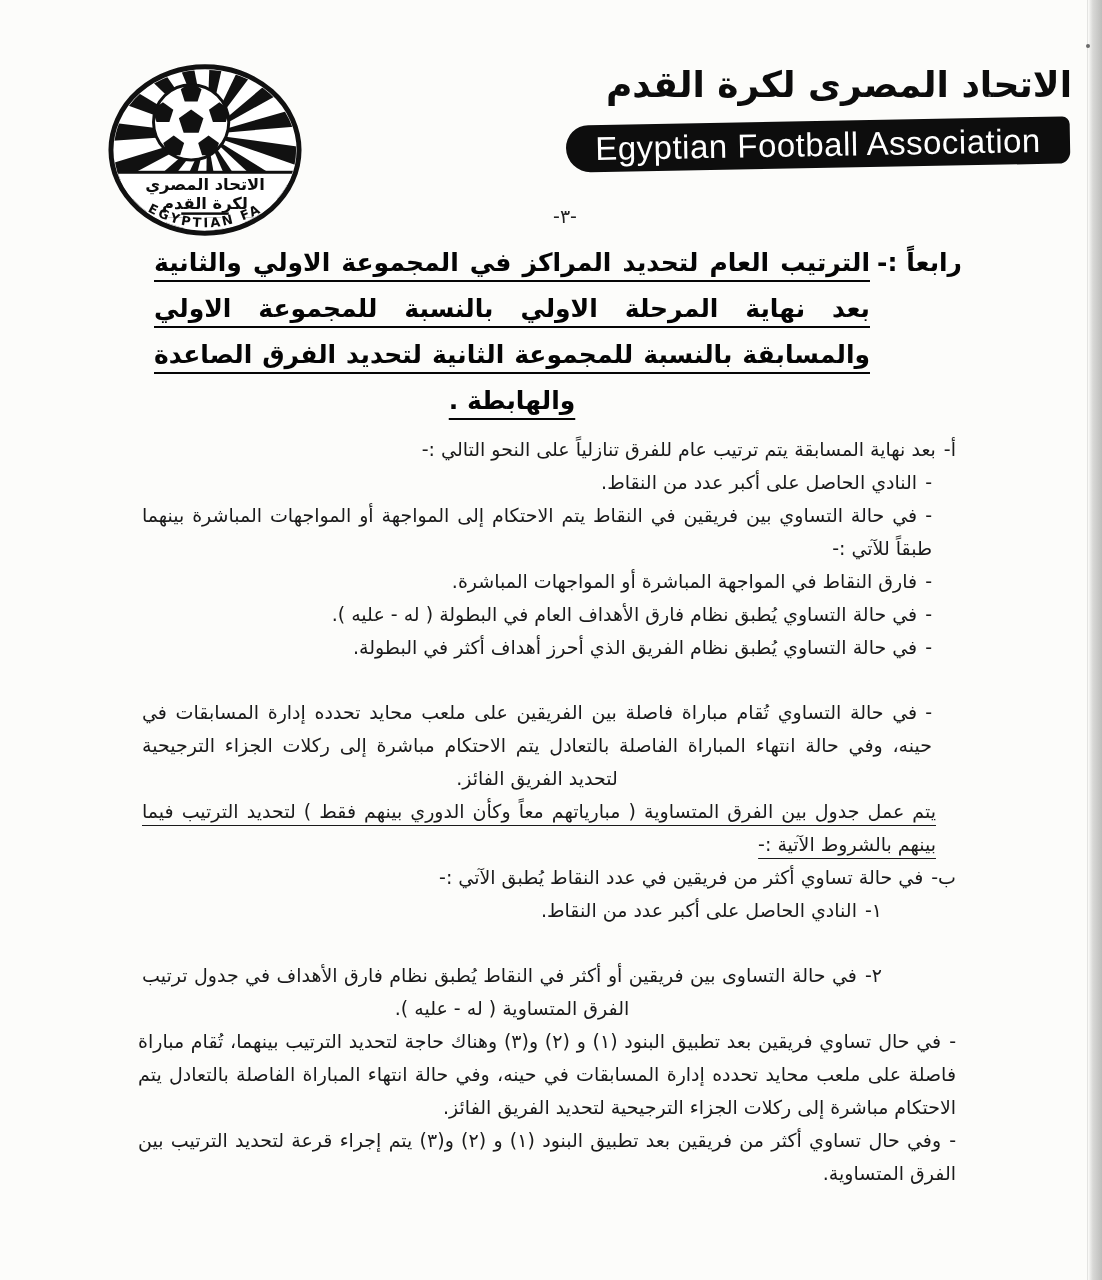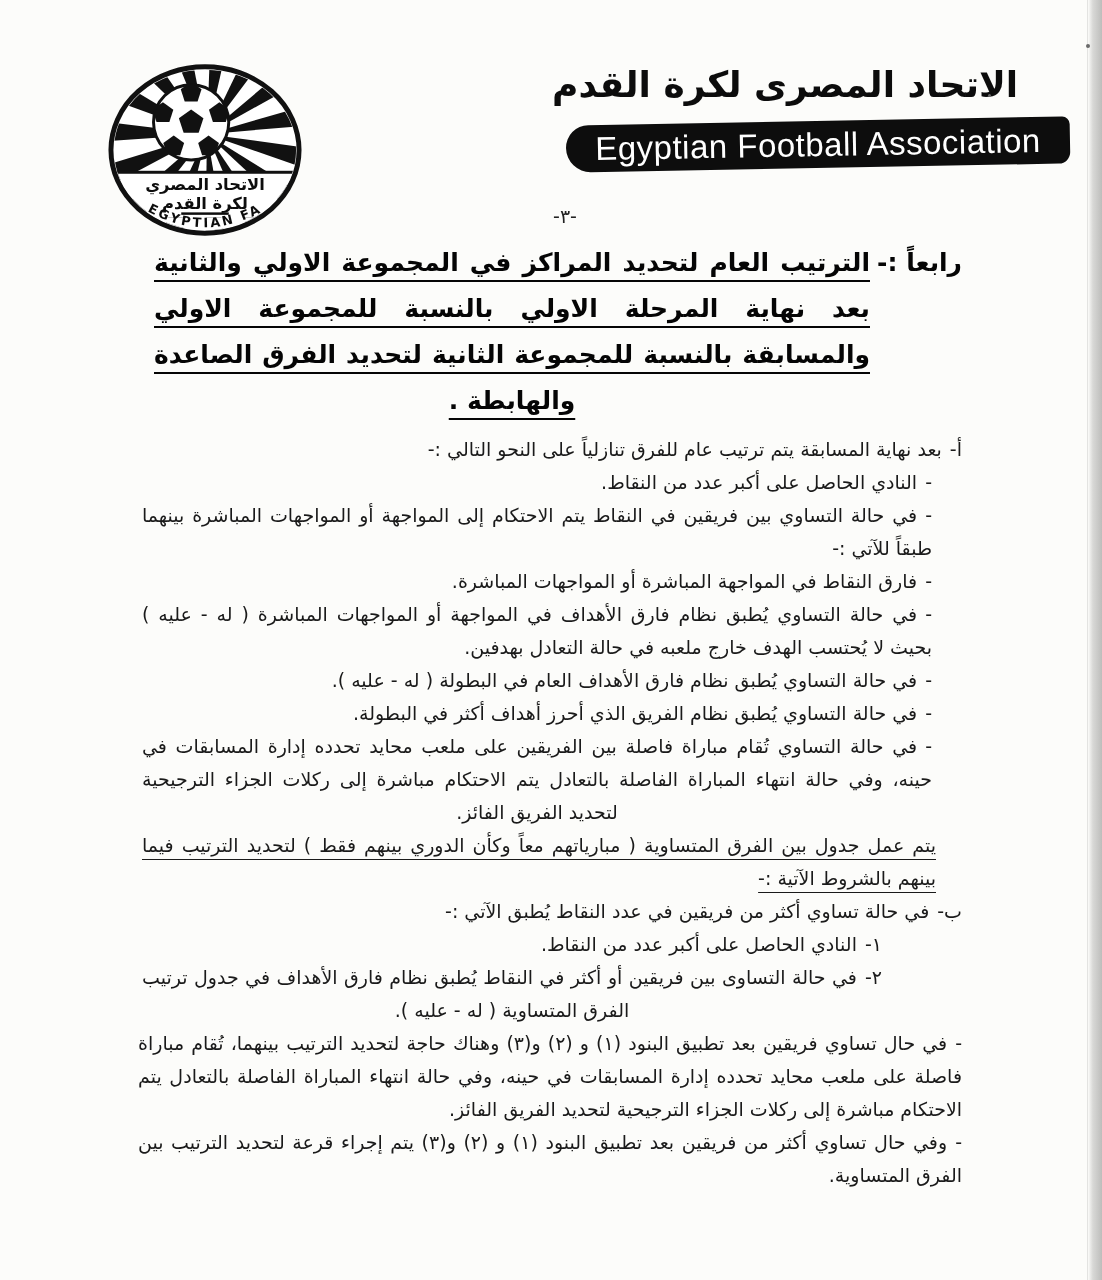--- a/index.html
+++ b/index.html
@@ -12,21 +12,21 @@
   .scan-edge{position:absolute;top:0;right:0;bottom:0;width:14px;
     background:linear-gradient(to right,rgba(190,190,190,0) 0%,#d8d8d6 35%,#bdbdbb 100%);
     border-left:1px solid #e3e3e1;}
   .speck{position:absolute;background:#6a6a6a;border-radius:50%;}
   .speck.s1{left:1086px;top:44px;width:4px;height:4px;}
   .speck.s2{left:988px;top:94px;width:3px;height:3px;}
   
   .logo{position:absolute;left:106px;top:62px;width:198px;height:176px;}
   .org-title{
     position:absolute;left:552px;top:64px;width:520px;
-    direction:rtl;text-align:left;font-weight:bold;font-size:36px;
+    direction:rtl;text-align:right;font-weight:bold;font-size:36px;
     color:#0c0c0c;letter-spacing:0;
   }
   .banner{
     position:absolute;left:566px;top:121px;width:504px;height:47px;
     background:#0d0d0d;border-radius:24px 8px 12px 26px;
     transform:rotate(-1.05deg);transform-origin:center;
     display:flex;align-items:center;justify-content:center;
   }
   .banner span{
     color:#ffffff;font-family:"Liberation Sans","DejaVu Sans",sans-serif;
@@ -46,28 +46,28 @@
     display:flex;font-weight:bold;font-size:25px;line-height:46px;
     color:#050505;margin-bottom:9px;
   }
   .heading .hmark{flex:0 0 92px;white-space:nowrap;text-align:right;}
   .heading .htext{
     flex:1;text-align:justify;text-align-last:center;
     text-decoration:underline;text-underline-offset:9px;text-decoration-thickness:2px;margin-left:16px;
   }
   .p{text-align:justify;text-align-last:right;}
   .p .mk{margin-left:8px;}
-  .lvl1{margin-right:0;}
+  .lvl1{margin-right:6px;}
   .lvl2{margin-right:30px;margin-left:4px;}
   .num{margin-right:80px;margin-left:4px;}
   .und{
     margin-right:26px;margin-left:4px;
     text-decoration:underline;text-underline-offset:7px;
   }
-  .clast{text-align-last:center;}
+  .clast{text-align-last:center;margin-top:32px;}
 </style>
 </head>
 <body>
 
 <div class="page">
 
   <svg class="logo" viewBox="0 0 200 176" xmlns="http://www.w3.org/2000/svg">
     <defs>
       <clipPath id="lc">
           <ellipse cx="100" cy="88" rx="92" ry="81"></ellipse>
@@ -142,23 +142,20 @@
     </div>
 
     <div class="p lvl2">
       <span class="mk">-</span><span>في حالة التساوي بين فريقين في النقاط يتم الاحتكام إلى المواجهة أو المواجهات المباشرة بينهما طبقاً للآتي :-</span>
     </div>
 
     <div class="p lvl2">
       <span class="mk">-</span><span>فارق النقاط في المواجهة المباشرة أو المواجهات المباشرة.</span>
     </div>
 
-    <div class="p lvl2">
-      <span class="mk">-</span><span>في حالة التساوي يُطبق نظام فارق الأهداف في المواجهة أو المواجهات المباشرة ( له - عليه ) بحيث لا يُحتسب الهدف خارج ملعبه في حالة التعادل بهدفين.</span>
-    </div>
 
     <div class="p lvl2">
       <span class="mk">-</span><span>في حالة التساوي يُطبق نظام فارق الأهداف العام في البطولة ( له - عليه ).</span>
     </div>
 
     <div class="p lvl2">
       <span class="mk">-</span><span>في حالة التساوي يُطبق نظام الفريق الذي أحرز أهداف أكثر في البطولة.</span>
     </div>
 
     <div class="p lvl2 clast">

